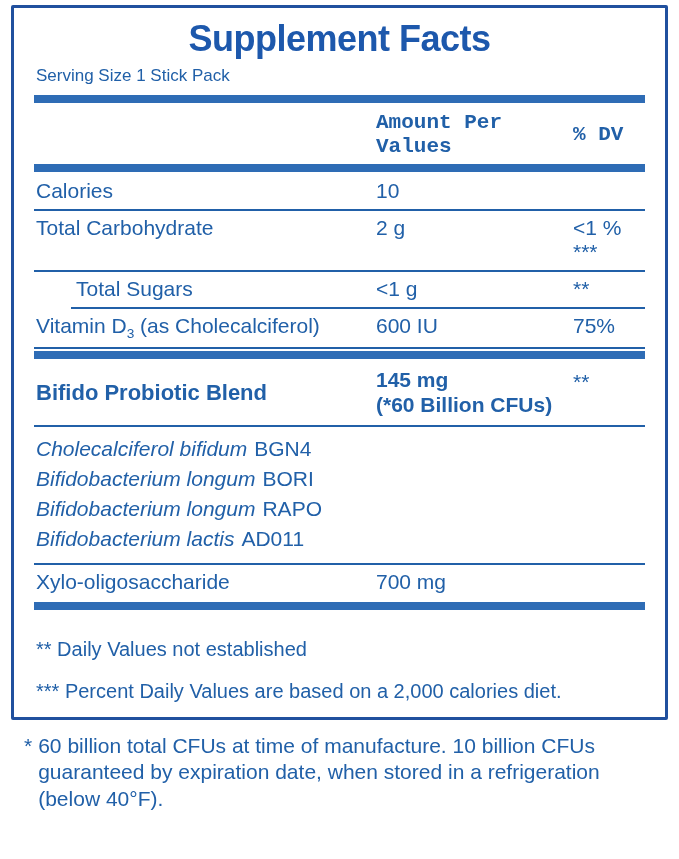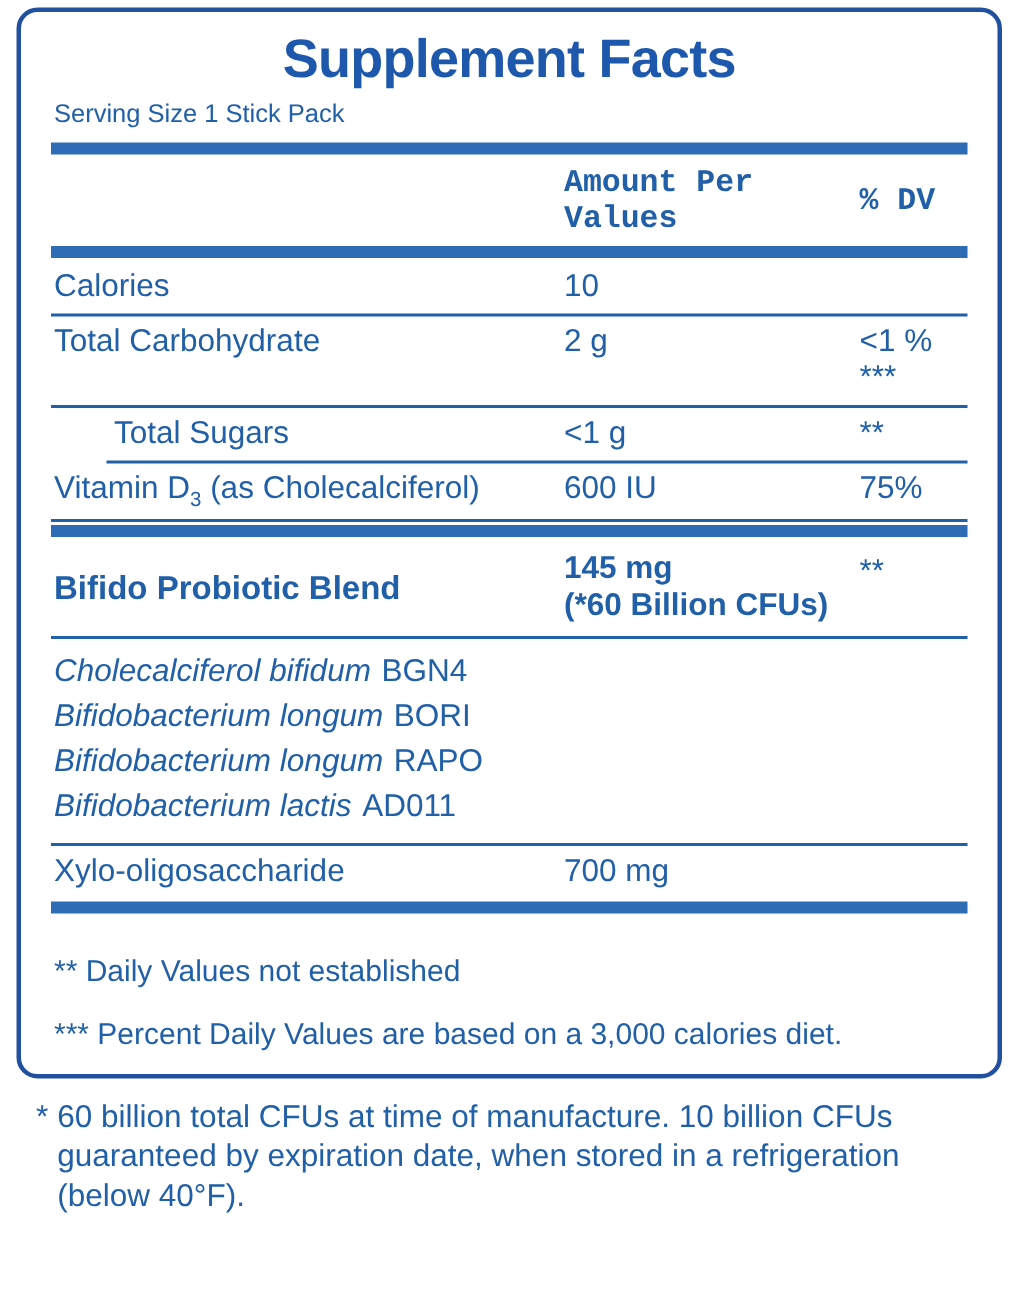--- a/index.html
+++ b/index.html
@@ -13,21 +13,21 @@
   html,body{background:#ffffff;}
   .page{
     width:679px;height:859px;overflow:hidden;background:#fff;
     font-family:"Liberation Sans","DejaVu Sans",sans-serif;
     color:var(--blue-text,#2160a8);
   }
   
   .facts-box{
     margin:5px 11px 0 11px;
     border:3px solid var(--blue-border,#20509e);
-    border-radius:14px;
+    border-radius:2px;
     padding:6px 20px 8px 20px;
   }
   .panel-title{
     text-align:center;font-weight:bold;font-size:36px;letter-spacing:-0.5px;
     color:var(--blue-title,#1d58ac);margin:4px 0 6px 0;
   }
   .serving{font-size:17px;margin:0 0 9px 2px;}
   .bar{height:8px;background:var(--blue-bar,#2e6cb5);margin:2px 0;}
   .sep{height:2px;background:var(--blue-text,#2160a8);}
   .sep.indent{margin-left:37px;}
@@ -133,21 +133,21 @@
     <div class="frow">
       <span class="c-name">Xylo-oligosaccharide</span>
       <span class="c-amt">700 mg</span>
       <span class="c-dv"></span>
     </div>
 
     <div class="bar"></div>
 
     <div class="footnotes">
       <div>** Daily Values not established</div>
-      <div>*** Percent Daily Values are based on a 3,000 calories diet.</div>
+      <div>*** Percent Daily Values are based on a 2,000 calories diet.</div>
     </div>
   </div>
 
   <div class="outer-fn">
     <span class="marker">*</span>
     <span>60 billion total CFUs at time of manufacture. 10 billion CFUs guaranteed by expiration date, when stored in a refrigeration (below 40°F).</span>
   </div>
 
 </div>
 

